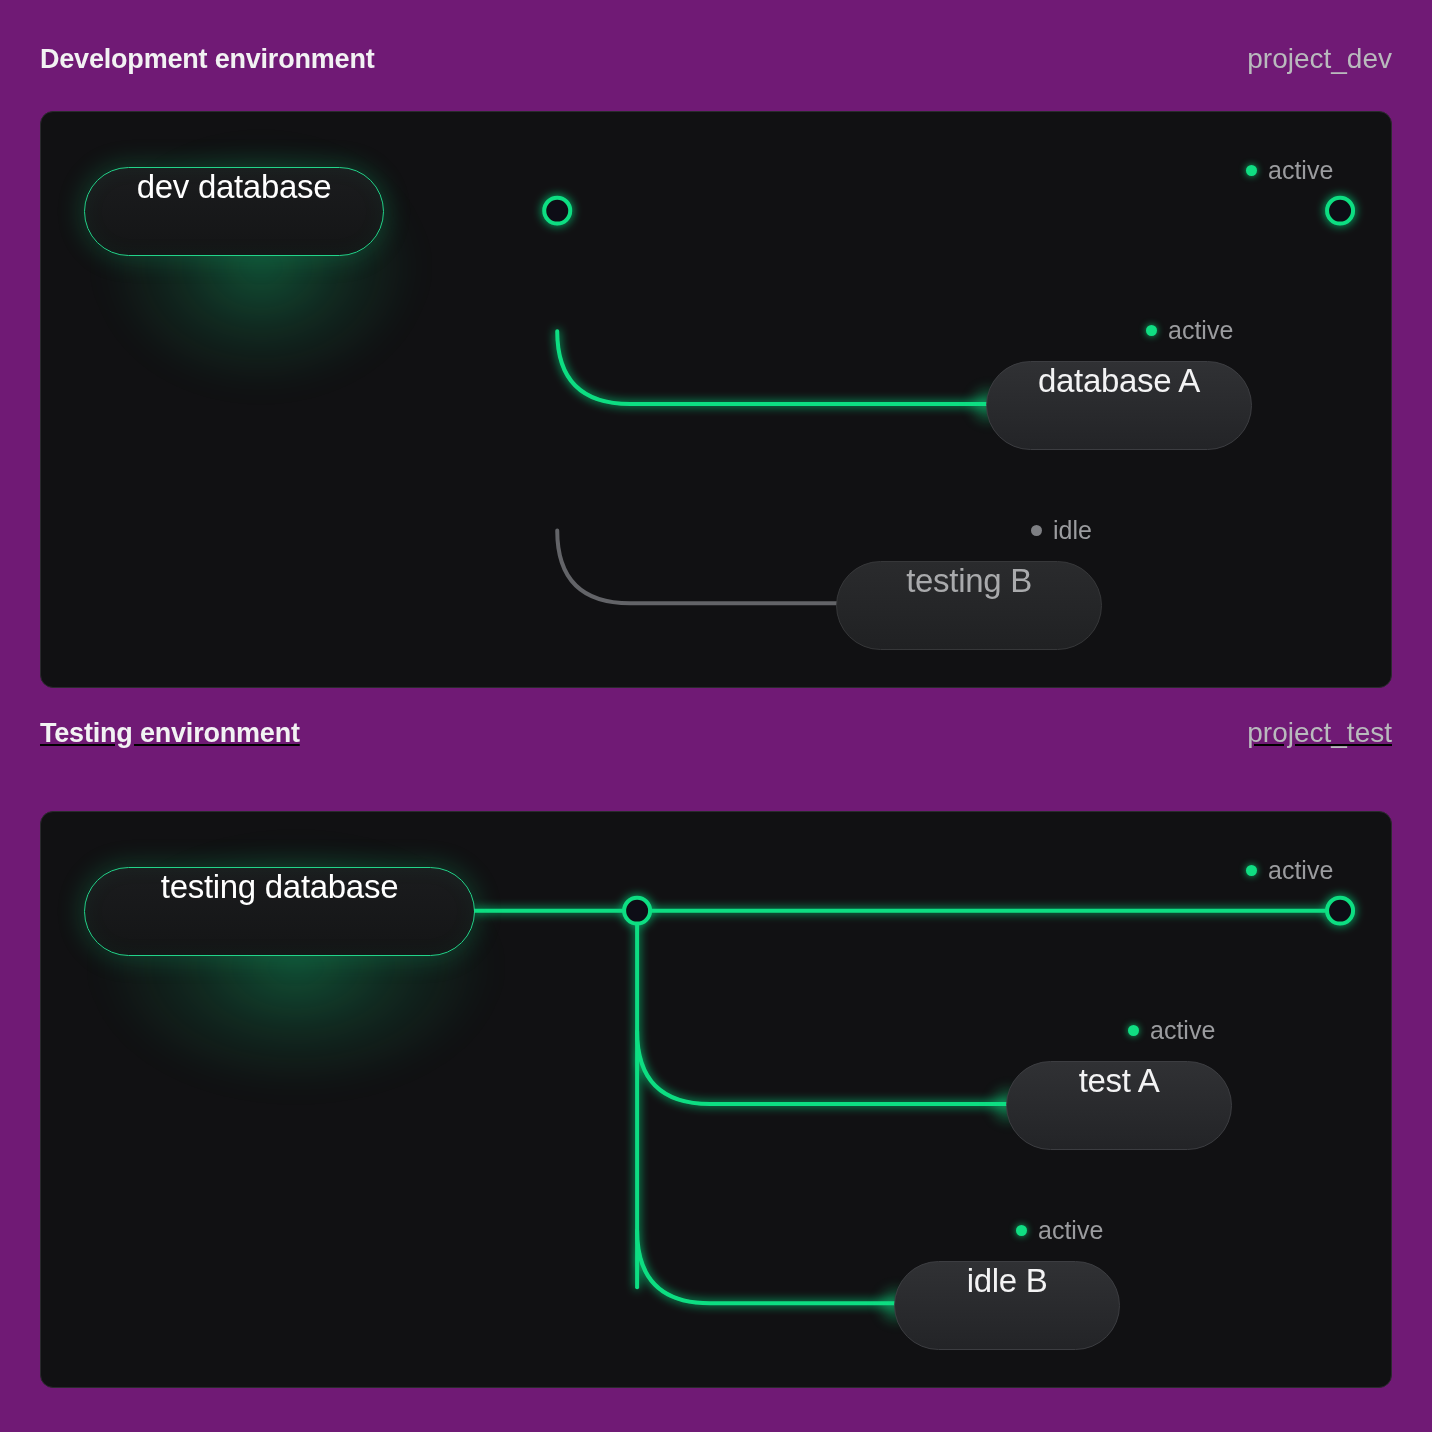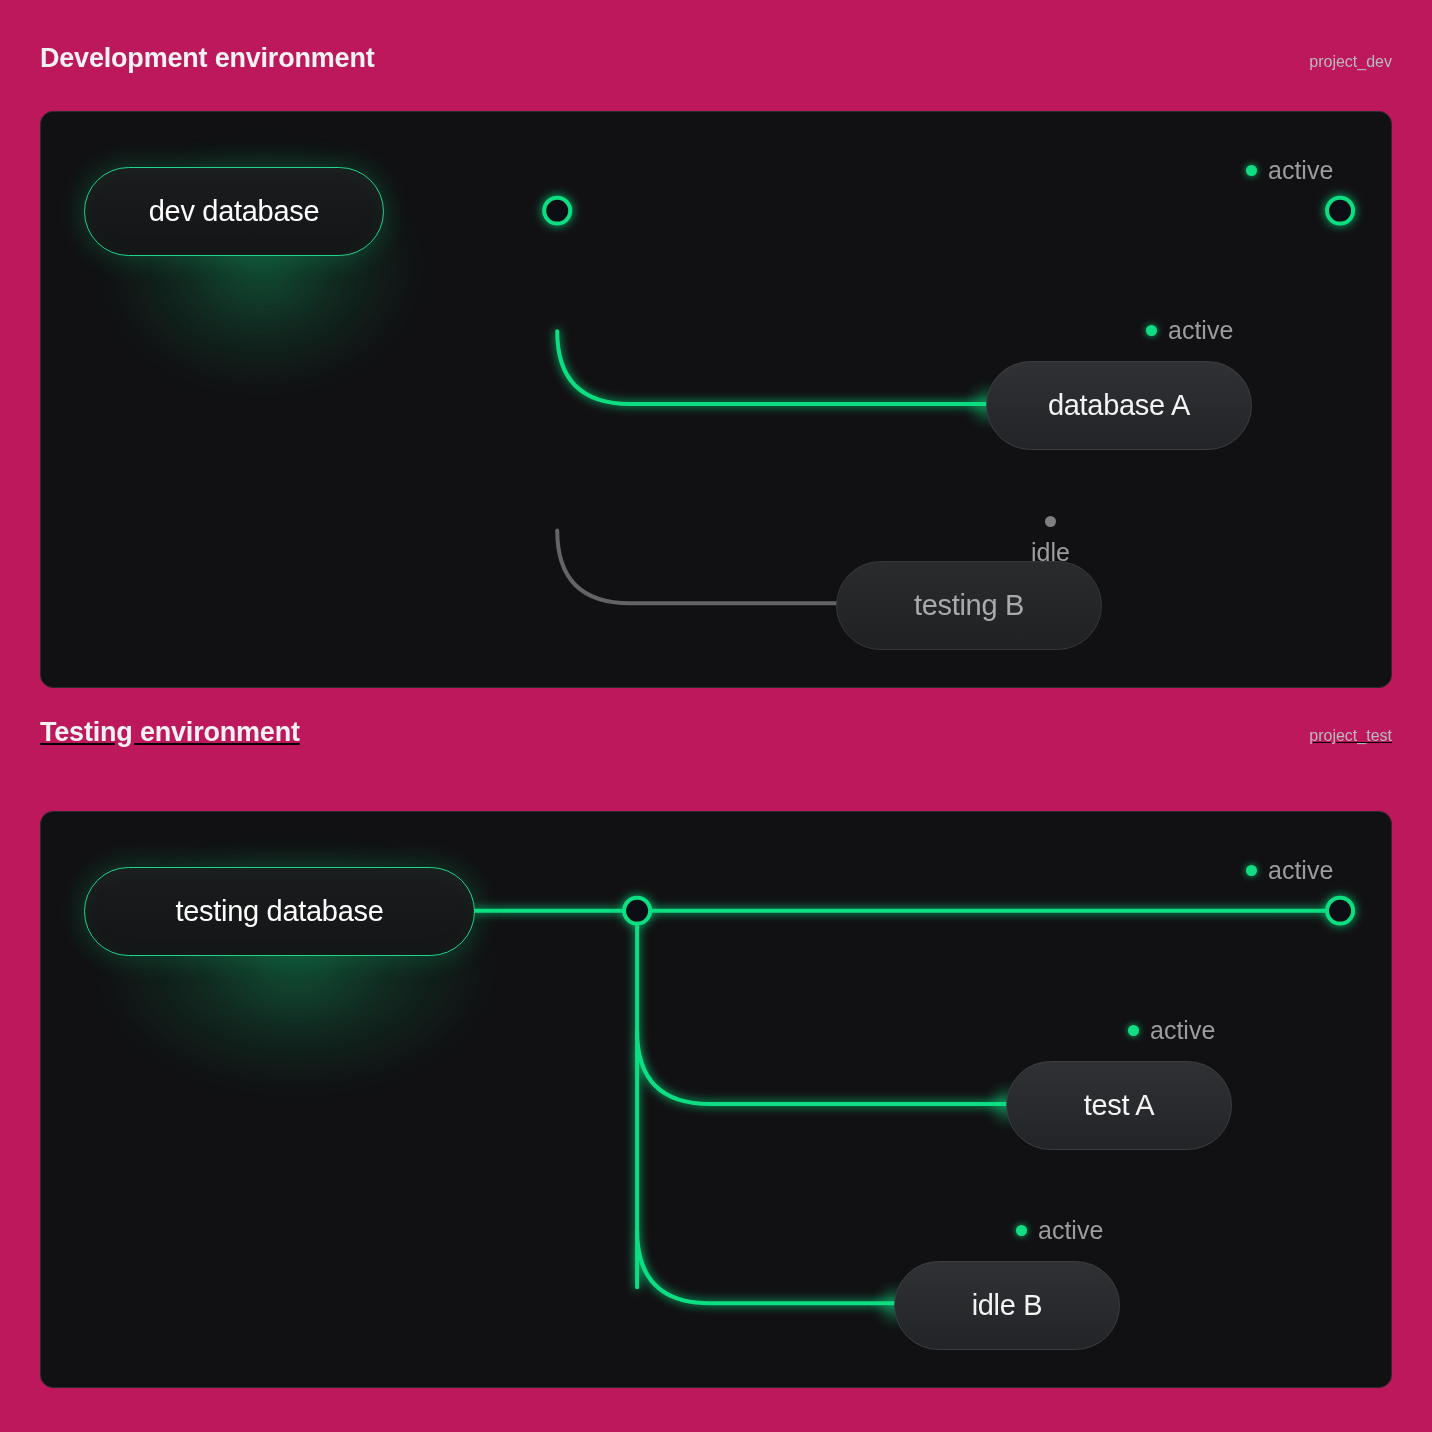--- a/index.html
+++ b/index.html
@@ -9,40 +9,40 @@
     height: 1432px;
     background: #0a0a0b;
     font-family: "Liberation Sans", sans-serif;
     overflow: hidden;
   }
 
   .page {
     position: relative;
     width: 1432px;
     height: 1432px;
-    background: #be185d;
+    background: #701a75;
   }
 
   
   .section-header {
     position: absolute;
     left: 40px;
     width: 1352px;
     display: flex;
     align-items: baseline;
     justify-content: space-between;
   }
   .section-title {
     font-size: 27px;
     font-weight: bold;
     color: #f2f2f3;
     letter-spacing: -0.2px;
   }
   .section-project {
-    font-size: 16px;
+    font-size: 28px;
     font-weight: normal;
     color: #b9babd;
     letter-spacing: 0px;
   }
 
   
   .card {
     position: absolute;
     left: 40px;
     width: 1352px;
@@ -72,25 +72,24 @@
     border-radius: 50%;
     pointer-events: none;
     background: radial-gradient(closest-side, rgba(16,222,130,0.30), rgba(16,222,130,0.10) 55%, rgba(16,222,130,0) 100%);
     filter: blur(14px);
   }
 
   
   .node {
     position: absolute;
     display: flex;
-    align-items: center;
     justify-content: center;
     border-radius: 999px;
     white-space: nowrap;
-    font-size: 29px;
+    font-size: 33px;
     letter-spacing: -0.3px;
   }
   .node.source {
     background: linear-gradient(180deg, #1b1c1e 0%, #141516 100%);
     border: 1.5px solid #22d48a;
     color: #ffffff;
     box-shadow: 0 0 26px 2px rgba(16,222,130,0.22),
                 inset 0 0 22px rgba(16,222,130,0.05);
   }
   .node.leaf-active {
@@ -204,21 +203,21 @@
       <span>database A</span>
     </div>
     <div class="status active" style="left:1105px; top:204px;">
       <span class="dot"></span>
       <span class="txt">active</span>
     </div>
 
     <div class="node leaf-idle" style="left:795px; top:449px; width:266px; height:89px;">
       <span>testing B</span>
     </div>
-    <div class="status idle" style="left:990px; top:404px;flex-direction:column;">
+    <div class="status idle" style="left:990px; top:404px;">
       <span class="dot"></span>
       <span class="txt">idle</span>
     </div>
   </div>
 
   <div class="section-header" style="top:717px;text-decoration:underline;">
     <div class="section-title">Testing environment</div>
     <div class="section-project">project_test</div>
   </div>
 

